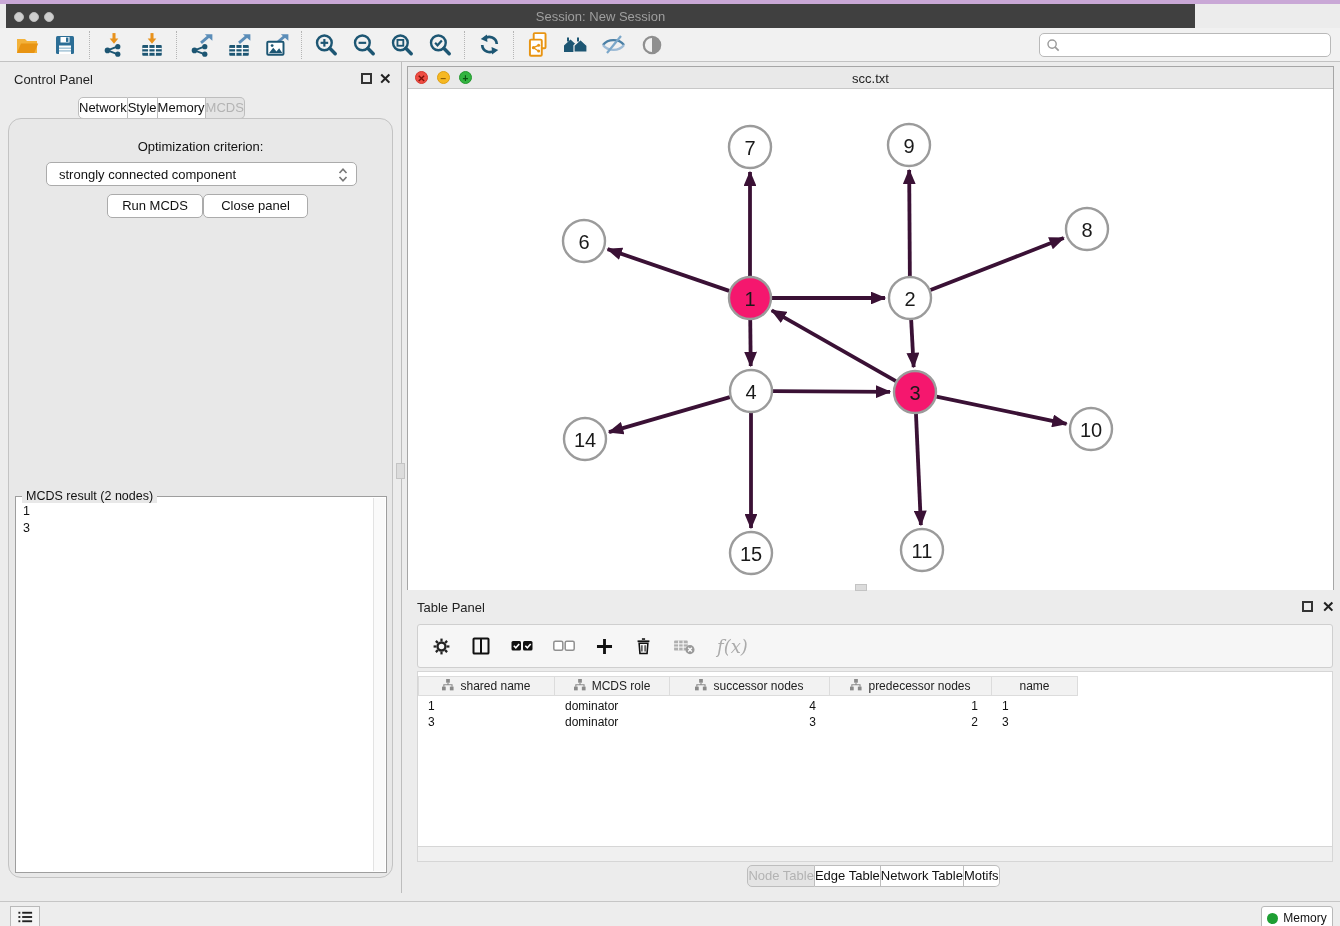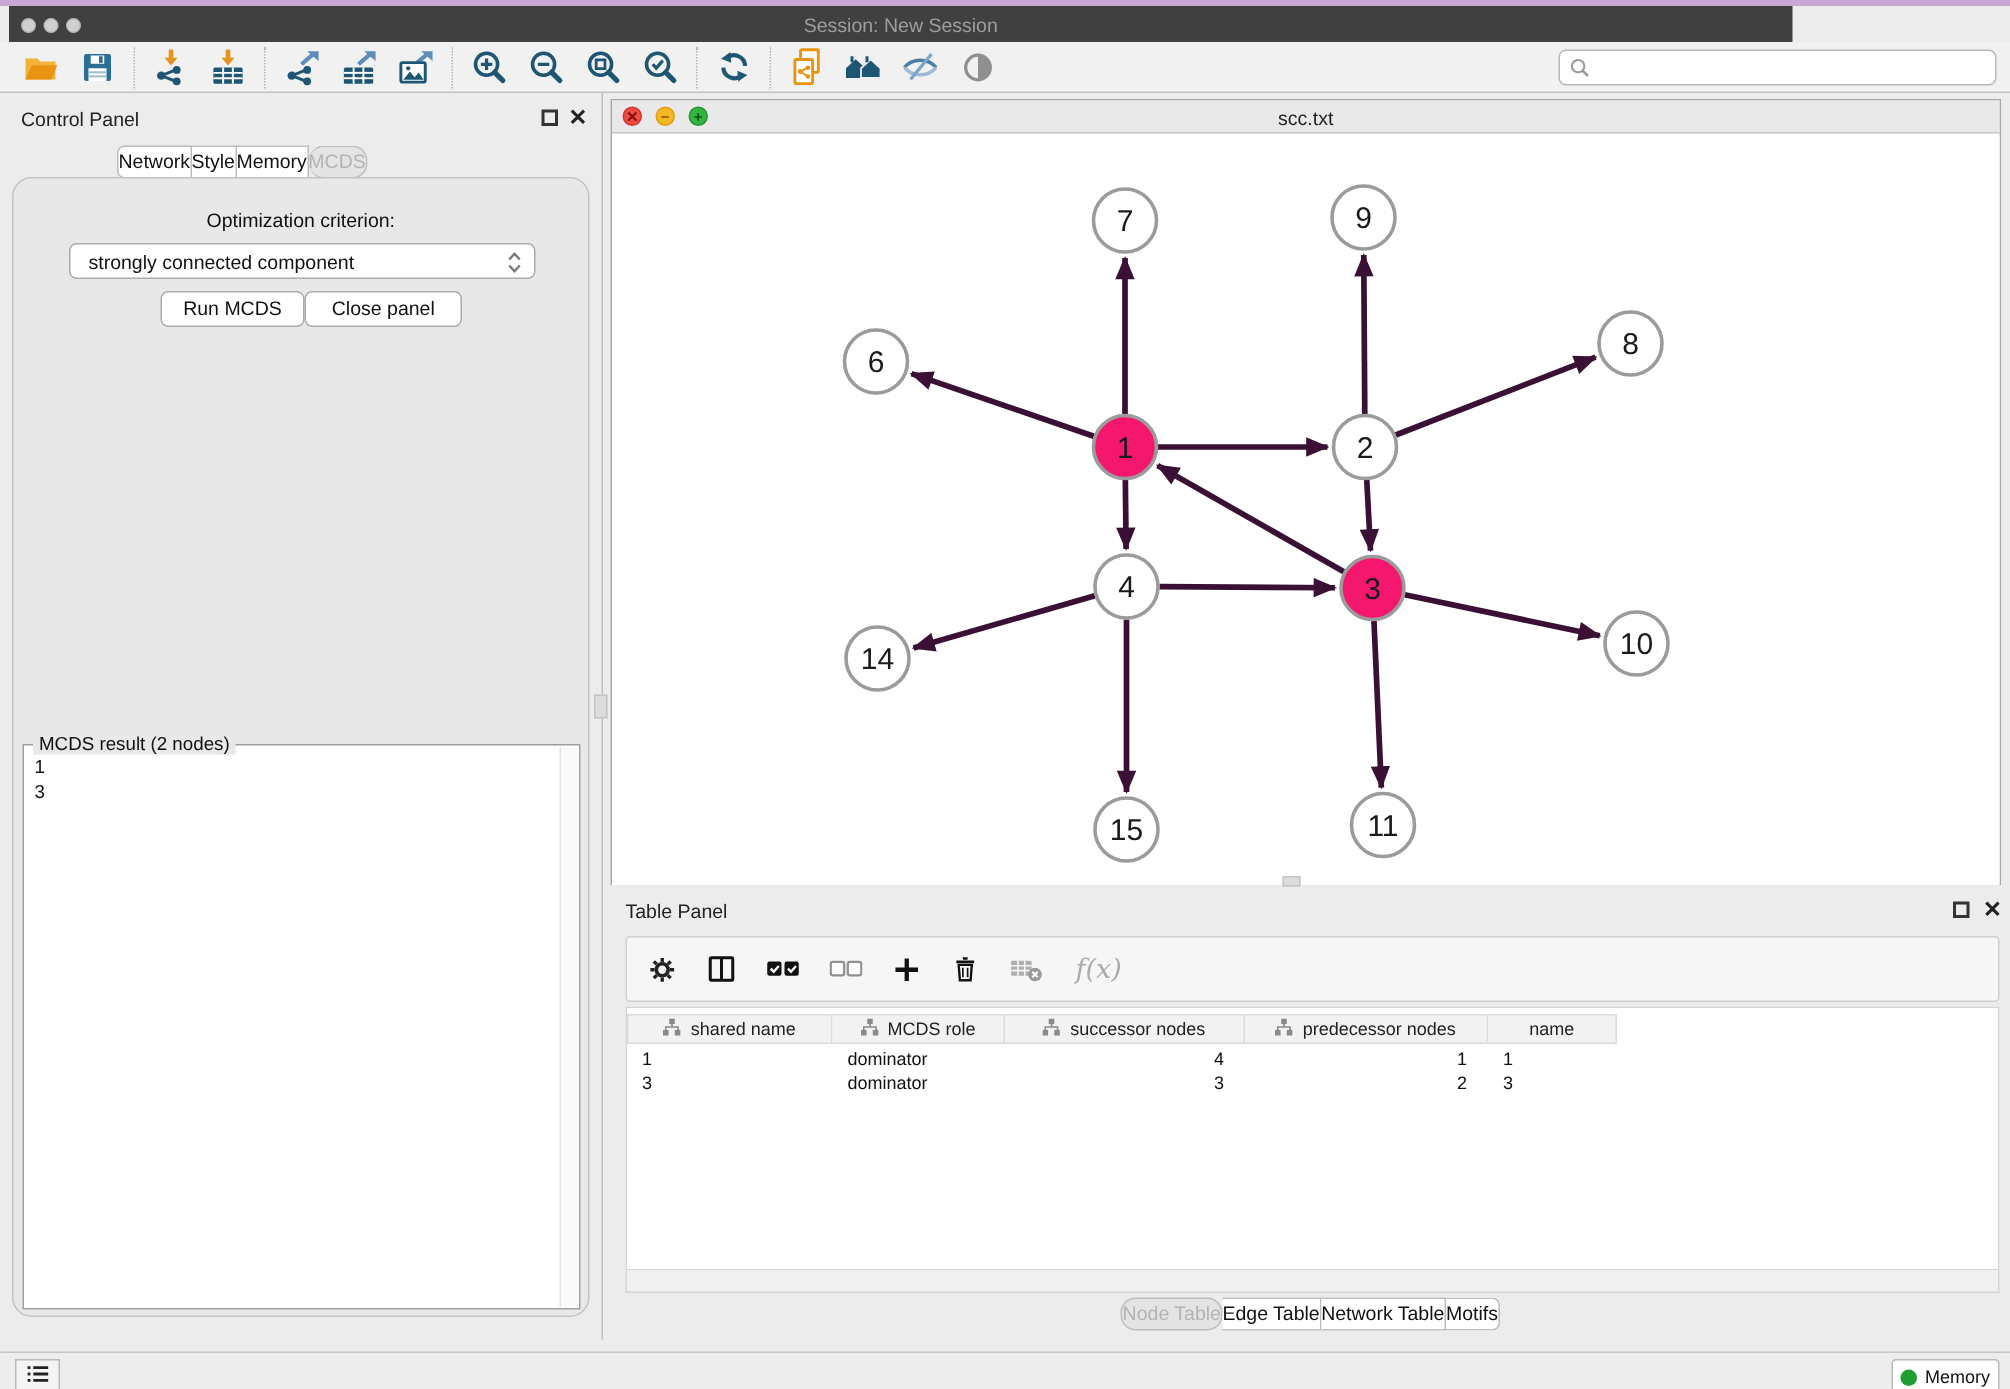--- a/index.html
+++ b/index.html
@@ -32,21 +32,21 @@
   .close-ic { font-size:15px; font-weight:bold; color:#222; line-height:11px; }
 
   
   .control-panel { position:absolute; left:0; top:62px; width:401px; height:831px; }
   .cp-title { position:absolute; left:14px; top:10px; font-size:13px; color:#222; }
   .cp-tabs { position:absolute; left:78px; top:35px; height:22px; display:flex; }
   .tab { height:22px; padding:0 0; background:#fff; border:1px solid #BDBDBD; border-left:none;
          font-size:13px; line-height:20px; color:#111; }
   .tab:first-child { border-left:1px solid #BDBDBD; border-radius:5px 0 0 5px; }
   .tab:last-child { border-radius:0 5px 5px 0; }
-  .tab.active { background:#E4E4E4; color:#B3B3B3;border-radius:10px; }
+  .tab.active { background:#E4E4E4; color:#B3B3B3; }
   .cp-inner { position:absolute; left:8px; top:56px; width:385px; height:760px; background:#E8E8E8;
               border:1px solid #C3C3C3; border-radius:13px; }
   .opt-label { position:absolute; left:0; width:100%; top:20px; text-align:center; font-size:13px; color:#111; }
   .dropdown { position:absolute; left:37px; top:43px; width:311px; height:24px; background:#fff;
               border:1px solid #ABABAB; border-radius:5px; }
   .dd-text { position:absolute; left:12px; top:4px; font-size:13px; color:#111; }
   .dd-stepper { position:absolute; right:7px; top:4px; }
   .btn { position:absolute; height:24px; background:#fff; border:1px solid #ABABAB; border-radius:5px;
          font-size:13px; color:#111; text-align:center; line-height:22px; }
   .fieldset { position:absolute; left:6px; top:377px; width:372px; height:377px; background:#fff;

